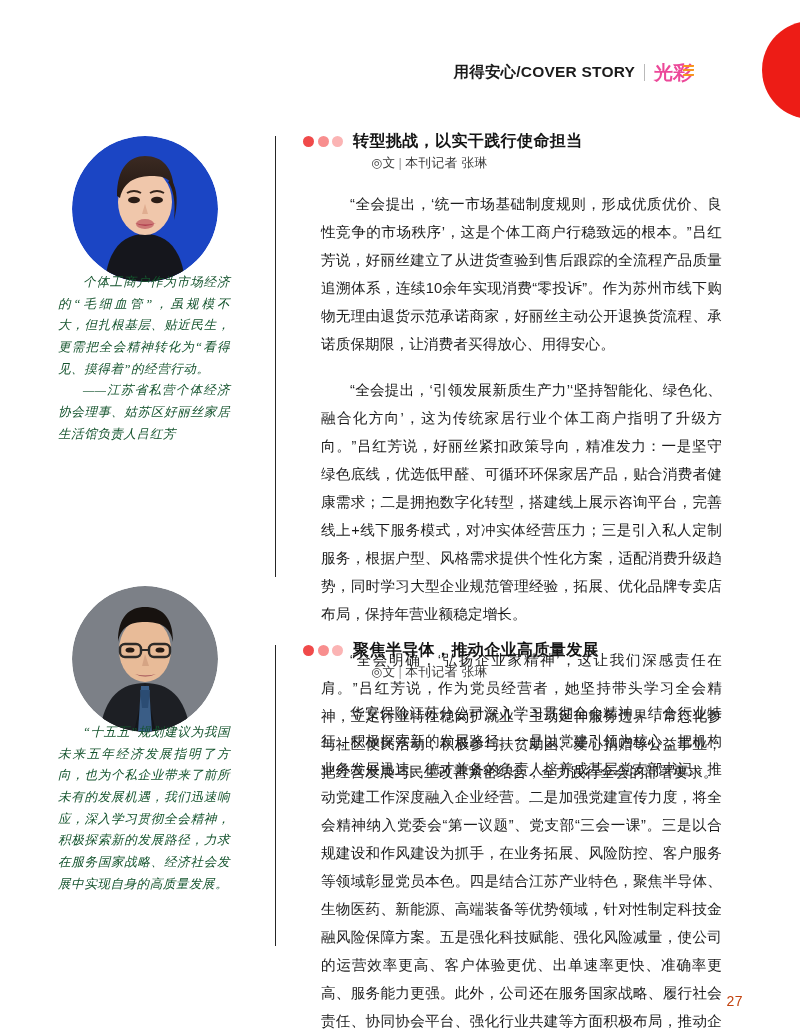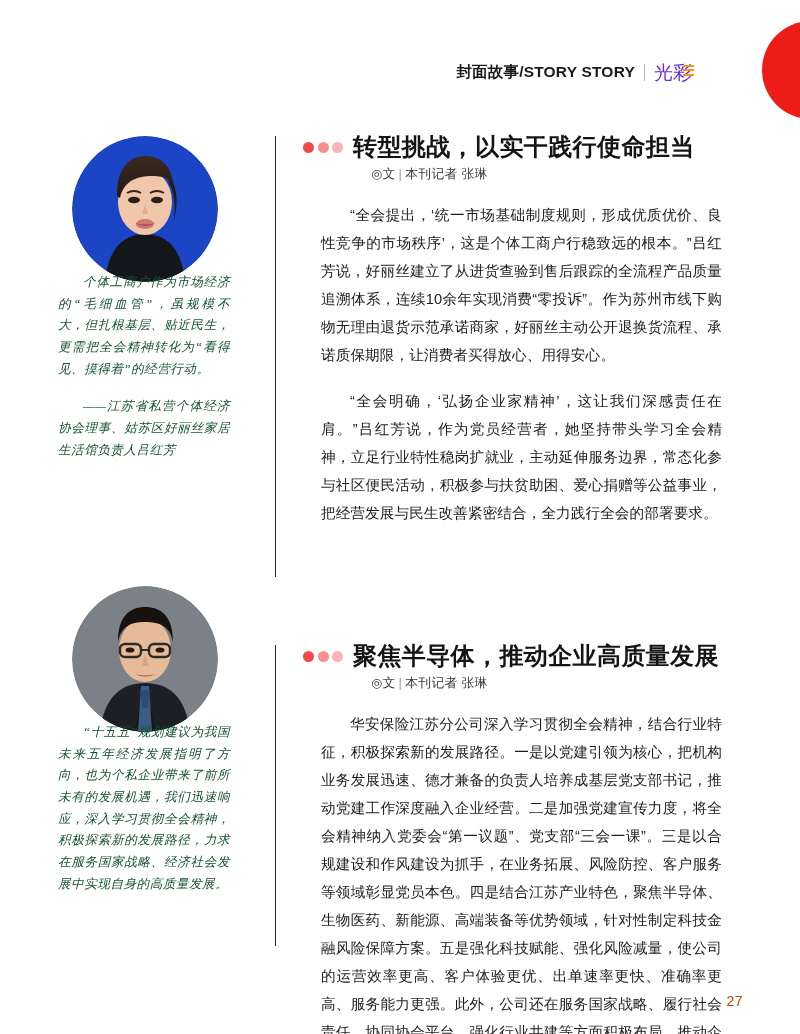--- a/index.html
+++ b/index.html
@@ -37,22 +37,22 @@
   }
   .header-sep {
     display: inline-block;
     width: 1px;
     height: 17px;
     background: #b9b9b9;
   }
   .header-logo {
     position: relative;
     font-size: 19px;
-    font-weight: normal;
-    color: #6d28d9;
+    font-weight: bold;
+    color: #ec4899;
     letter-spacing: 0px;
     line-height: 1;
   }
   .logo-stripes {
     position: absolute;
     right: -2px;
     top: 2px;
     width: 11px;
     height: 15px;
     overflow: hidden;
@@ -110,21 +110,21 @@
     color: #14532d;
     text-align: justify;
     text-justify: inter-character;
     font-style: italic;
     letter-spacing: 0.5px;
   }
   .caption.c1 { top: 272px; }
   .caption.c2 { top: 722px; }
   .caption p { margin: 0; }
   .caption p.indent { text-indent: 25px; }
-  .caption p.attrib { text-indent: 25px; margin-top: 16px; }
+  .caption p.attrib { text-indent: 25px; }
 
   
   .right-col { position: absolute; left: 303px; top: 0; width: 437px; }
 
   .article { position: absolute; width: 437px; }
   .article.a1 { top: 131px; }
   .article.a2 { top: 640px; }
 
   .headline-row {
     display: flex;
@@ -137,21 +137,21 @@
     display: block;
     width: 11px;
     height: 11px;
     border-radius: 50%;
   }
   .dot-1 { background: #f04a4a; }
   .dot-2 { background: #f88e8e; }
   .dot-3 { background: #fbb4b4; }
 
   .headline {
-    font-size: 24px;
+    font-size: 16px;
     font-weight: bold;
     color: #141414;
     letter-spacing: 0.4px;
     white-space: nowrap;
   }
 
   .byline {
     margin-left: 68px;
     font-size: 12.8px;
     color: #3a3a3a;
@@ -181,21 +181,21 @@
   }
 </style>
 </head>
 <body>
 
 <div id="page">
 
   <div class="header-circle"></div>
 
   <div class="header-bar">
-    <span class="header-title">封面故事/STORY STORY</span>
+    <span class="header-title">用得安心/COVER STORY</span>
     <span class="header-sep"></span>
     <span class="header-logo">
       <span>光彩</span>
       <span class="logo-stripes">
           <i></i>
           <i></i>
           <i></i>
         </span>
     </span>
   </div>
@@ -279,20 +279,21 @@
           <span class="dot-2"></span>
           <span class="dot-3"></span>
         </span>
         <span class="headline">转型挑战，以实干践行使命担当</span>
       </div>
       <div class="byline">
         <span>◎文</span><span class="bar">|</span><span>本刊记者 张琳</span>
       </div>
       <div class="body-text">
         <p>“全会提出，‘统一市场基础制度规则，形成优质优价、良性竞争的市场秩序’，这是个体工商户行稳致远的根本。”吕红芳说，好丽丝建立了从进货查验到售后跟踪的全流程产品质量追溯体系，连续10余年实现消费“零投诉”。作为苏州市线下购物无理由退货示范承诺商家，好丽丝主动公开退换货流程、承诺质保期限，让消费者买得放心、用得安心。</p>
+        <p>“全会提出，‘引领发展新质生产力’‘坚持智能化、绿色化、融合化方向’，这为传统家居行业个体工商户指明了升级方向。”吕红芳说，好丽丝紧扣政策导向，精准发力：一是坚守绿色底线，优选低甲醛、可循环环保家居产品，贴合消费者健康需求；二是拥抱数字化转型，搭建线上展示咨询平台，完善线上+线下服务模式，对冲实体经营压力；三是引入私人定制服务，根据户型、风格需求提供个性化方案，适配消费升级趋势，同时学习大型企业规范管理经验，拓展、优化品牌专卖店布局，保持年营业额稳定增长。</p>
         <p>“全会明确，‘弘扬企业家精神’，这让我们深感责任在肩。”吕红芳说，作为党员经营者，她坚持带头学习全会精神，立足行业特性稳岗扩就业，主动延伸服务边界，常态化参与社区便民活动，积极参与扶贫助困、爱心捐赠等公益事业，把经营发展与民生改善紧密结合，全力践行全会的部署要求。</p>
       </div>
     </div>
 
     <div class="article a2">
       <div class="headline-row">
         <span class="dots">
           <span class="dot-1"></span>
           <span class="dot-2"></span>
           <span class="dot-3"></span>

